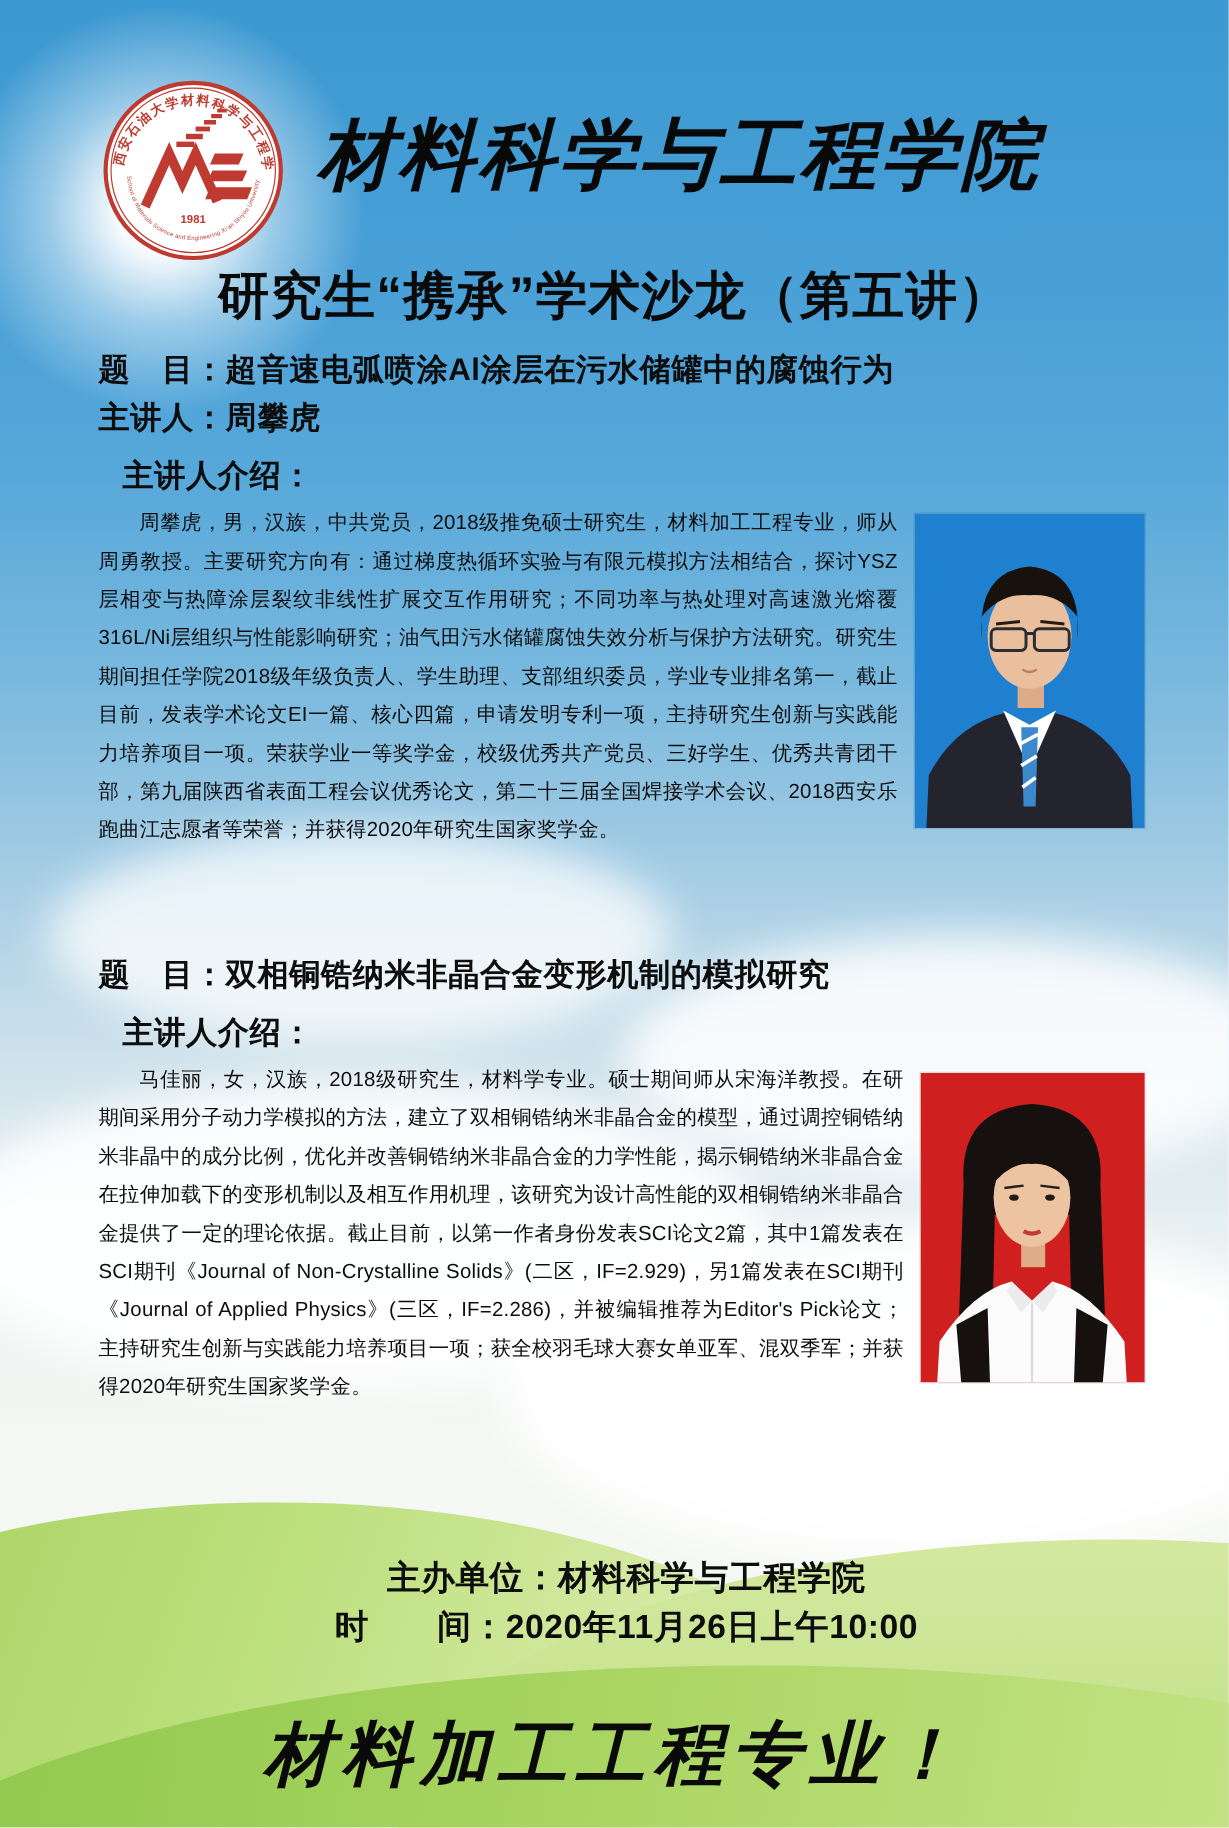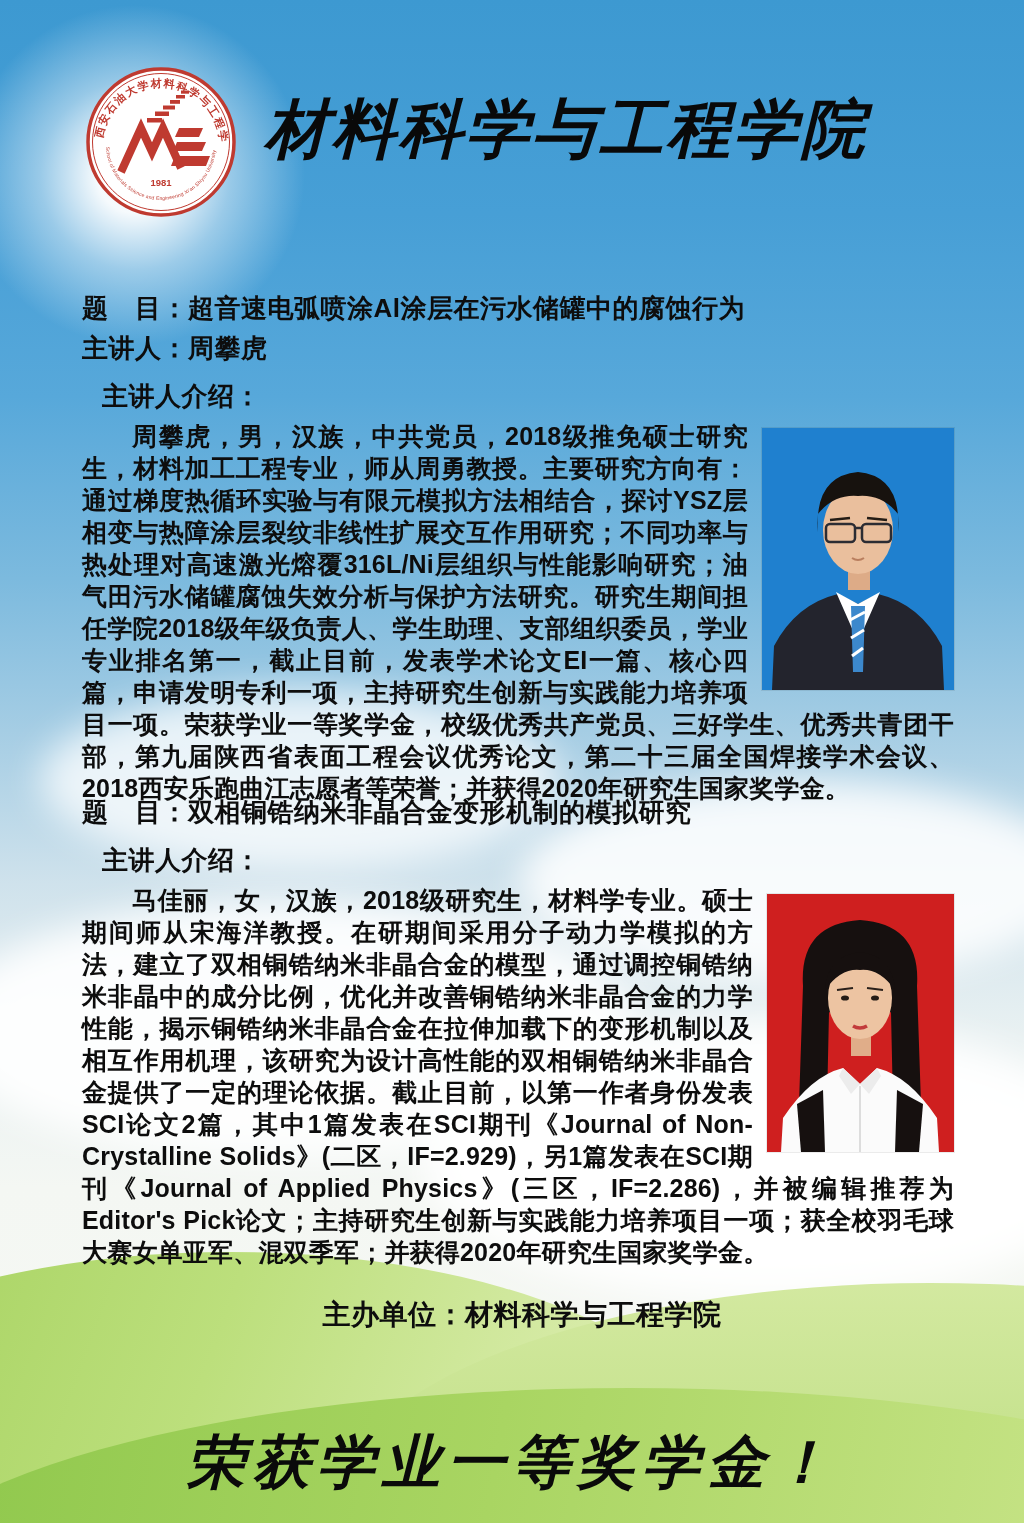--- a/index.html
+++ b/index.html
@@ -35,21 +35,21 @@
   }
   .subtitle{
     position:absolute; left:0; top:218px; width:1024px; text-align:center;
     font-weight:bold; font-size:43px; letter-spacing:1px; color:#0a0a0a;
   }
 
   .talk{position:absolute; left:82px; width:872px;}
   .talk .line{font-size:26px; line-height:40px; font-weight:bold; letter-spacing:.5px;}
   .talk .intro-line{margin-top:8px;margin-left:20px;}
   .talk .bio{
-    margin:4px 0 0 0; font-size:25px; line-height:32px; font-weight:bold;
+    margin:4px 0 0 0; font-size:17px; line-height:32px; font-weight:normal;
     letter-spacing:.2px; text-indent:2em; text-align:justify;
   }
   #talk1{top:288px;}
   #talk2{top:792px;}
 
   .photo-wrap{float:right; box-shadow:0 0 0 1px rgba(0,0,0,.08);}
   #talk1 .photo-wrap{width:192px; height:262px; margin:8px 0 10px 14px;}
   #talk2 .photo-wrap{width:187px; height:258px; margin:10px 0 10px 14px;}
   .photo-wrap svg{display:block; width:100%; height:100%;}
 
@@ -105,20 +105,21 @@
       <g fill="#bf3a30">
         <polygon points="94,62 118,62 114,71 90,71"></polygon>
         <polygon points="92,76 121,76 117,85 88,85"></polygon>
         <polygon points="90,90 125,90 121,100 86,100"></polygon>
       </g>
       <text x="76" y="120" font-size="9.5" fill="#bf3a30" text-anchor="middle" font-weight="bold">1981</text>
     </svg>
   </div>
 
   <div class="main-title">材料科学与工程学院</div>
+  <div class="subtitle">研究生“携承”学术沙龙（第五讲）</div>
 
   <div class="talk" id="talk1">
     <div class="line"><span>题　目：</span><span>超音速电弧喷涂Al涂层在污水储罐中的腐蚀行为</span></div>
     <div class="line"><span>主讲人：</span><span>周攀虎</span></div>
     <div class="line intro-line">主讲人介绍：</div>
     <p class="bio">
       <span class="photo-wrap">
         <svg viewBox="0 0 192 262" preserveAspectRatio="none">
           <rect width="192" height="262" fill="#1f80cf"></rect>
           <rect x="86" y="128" width="22" height="34" fill="#ddab87"></rect>
@@ -163,17 +164,18 @@
           <line x1="93" y1="192" x2="93" y2="258" stroke="#dddddd" stroke-width="2"></line>
           <path d="M30,210 L34,258 L58,258 L56,196 Z" fill="#16100f"></path>
           <path d="M156,210 L152,258 L128,258 L130,196 Z" fill="#16100f"></path>
         </svg>
       </span><span>马佳丽，女，汉族，2018级研究生，材料学专业。硕士期间师从宋海洋教授。在研期间采用分子动力学模拟的方法，建立了双相铜锆纳米非晶合金的模型，通过调控铜锆纳米非晶中的成分比例，优化并改善铜锆纳米非晶合金的力学性能，揭示铜锆纳米非晶合金在拉伸加载下的变形机制以及相互作用机理，该研究为设计高性能的双相铜锆纳米非晶合金提供了一定的理论依据。截止目前，以第一作者身份发表SCI论文2篇，其中1篇发表在SCI期刊《Journal of Non-Crystalline Solids》(二区，IF=2.929)，另1篇发表在SCI期刊《Journal of Applied Physics》(三区，IF=2.286)，并被编辑推荐为Editor's Pick论文；主持研究生创新与实践能力培养项目一项；获全校羽毛球大赛女单亚军、混双季军；并获得2020年研究生国家奖学金。</span>
     </p>
   </div>
 
   <div class="footer">
     <div class="line"><span>主办单位：</span><span>材料科学与工程学院</span></div>
+    <div class="line"><span>时　　间：</span><span>2020年11月26日上午10:00</span></div>
   </div>
 
-  <div class="welcome">荣获学业一等奖学金！</div>
+  <div class="welcome">材料加工工程专业！</div>
 
 </div>
 
 </body></html>

